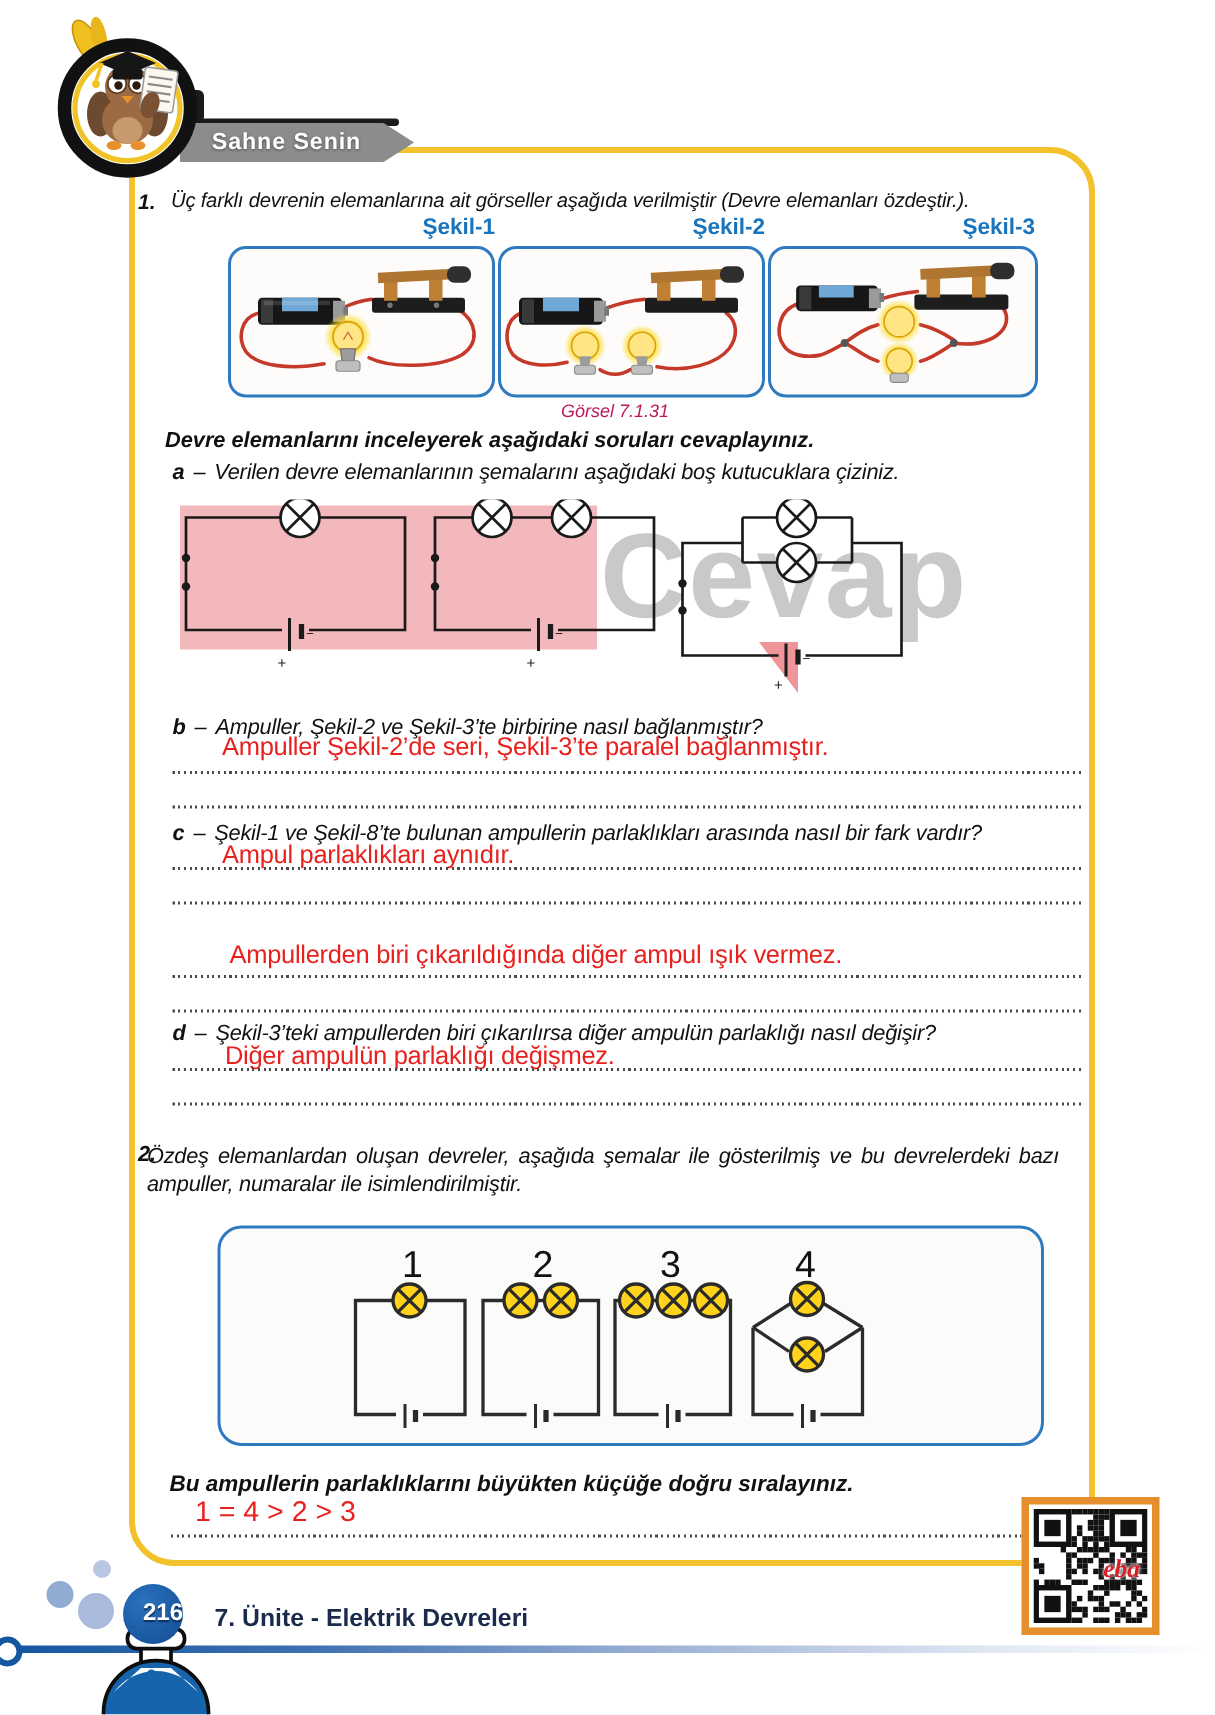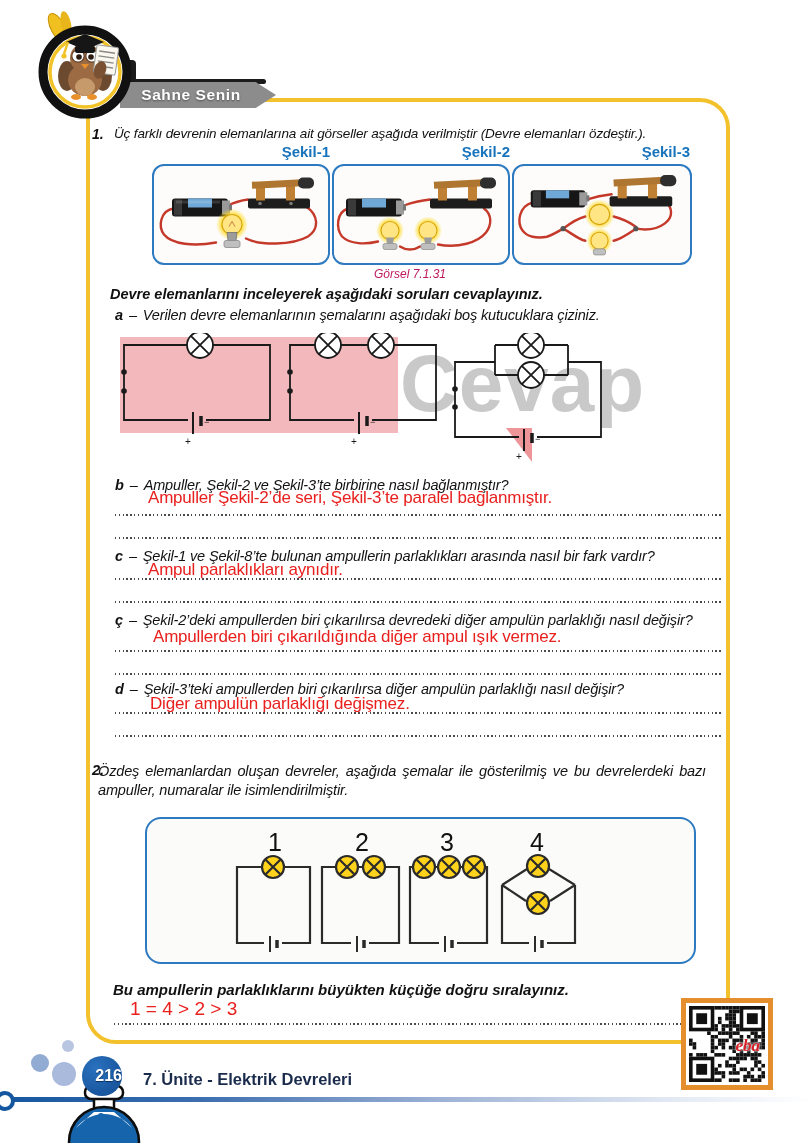--- a/index.html
+++ b/index.html
@@ -302,23 +302,20 @@
   <div class="dl" style="top:514px;"></div>
   <div class="dl" style="top:537px;"></div>
 
   <div class="pq" style="top:548px;">
     <span class="pl">c</span><span class="dash">–</span><span>Şekil-1 ve Şekil-8’te bulunan ampullerin parlaklıkları arasında nasıl bir fark vardır?</span>
   </div>
   <div class="ans" style="left:148px;top:560px;">Ampul parlaklıkları aynıdır.</div>
   <div class="dl" style="top:578px;"></div>
   <div class="dl" style="top:601px;"></div>
 
-  <div class="pq" style="top:612px;">
-    <span class="pl">ç</span><span class="dash">–</span><span>Şekil-2’deki ampullerden biri çıkarılırsa devredeki diğer ampulün parlaklığı nasıl değişir?</span>
-  </div>
   <div class="ans" style="left:153px;top:627px;">Ampullerden biri çıkarıldığında diğer ampul ışık vermez.</div>
   <div class="dl" style="top:650px;"></div>
   <div class="dl" style="top:673px;"></div>
 
   <div class="pq" style="top:681px;">
     <span class="pl">d</span><span class="dash">–</span><span>Şekil-3’teki ampullerden biri çıkarılırsa diğer ampulün parlaklığı nasıl değişir?</span>
   </div>
   <div class="ans" style="left:150px;top:694px;">Diğer ampulün parlaklığı değişmez.</div>
   <div class="dl" style="top:712px;"></div>
   <div class="dl" style="top:735px;"></div>

